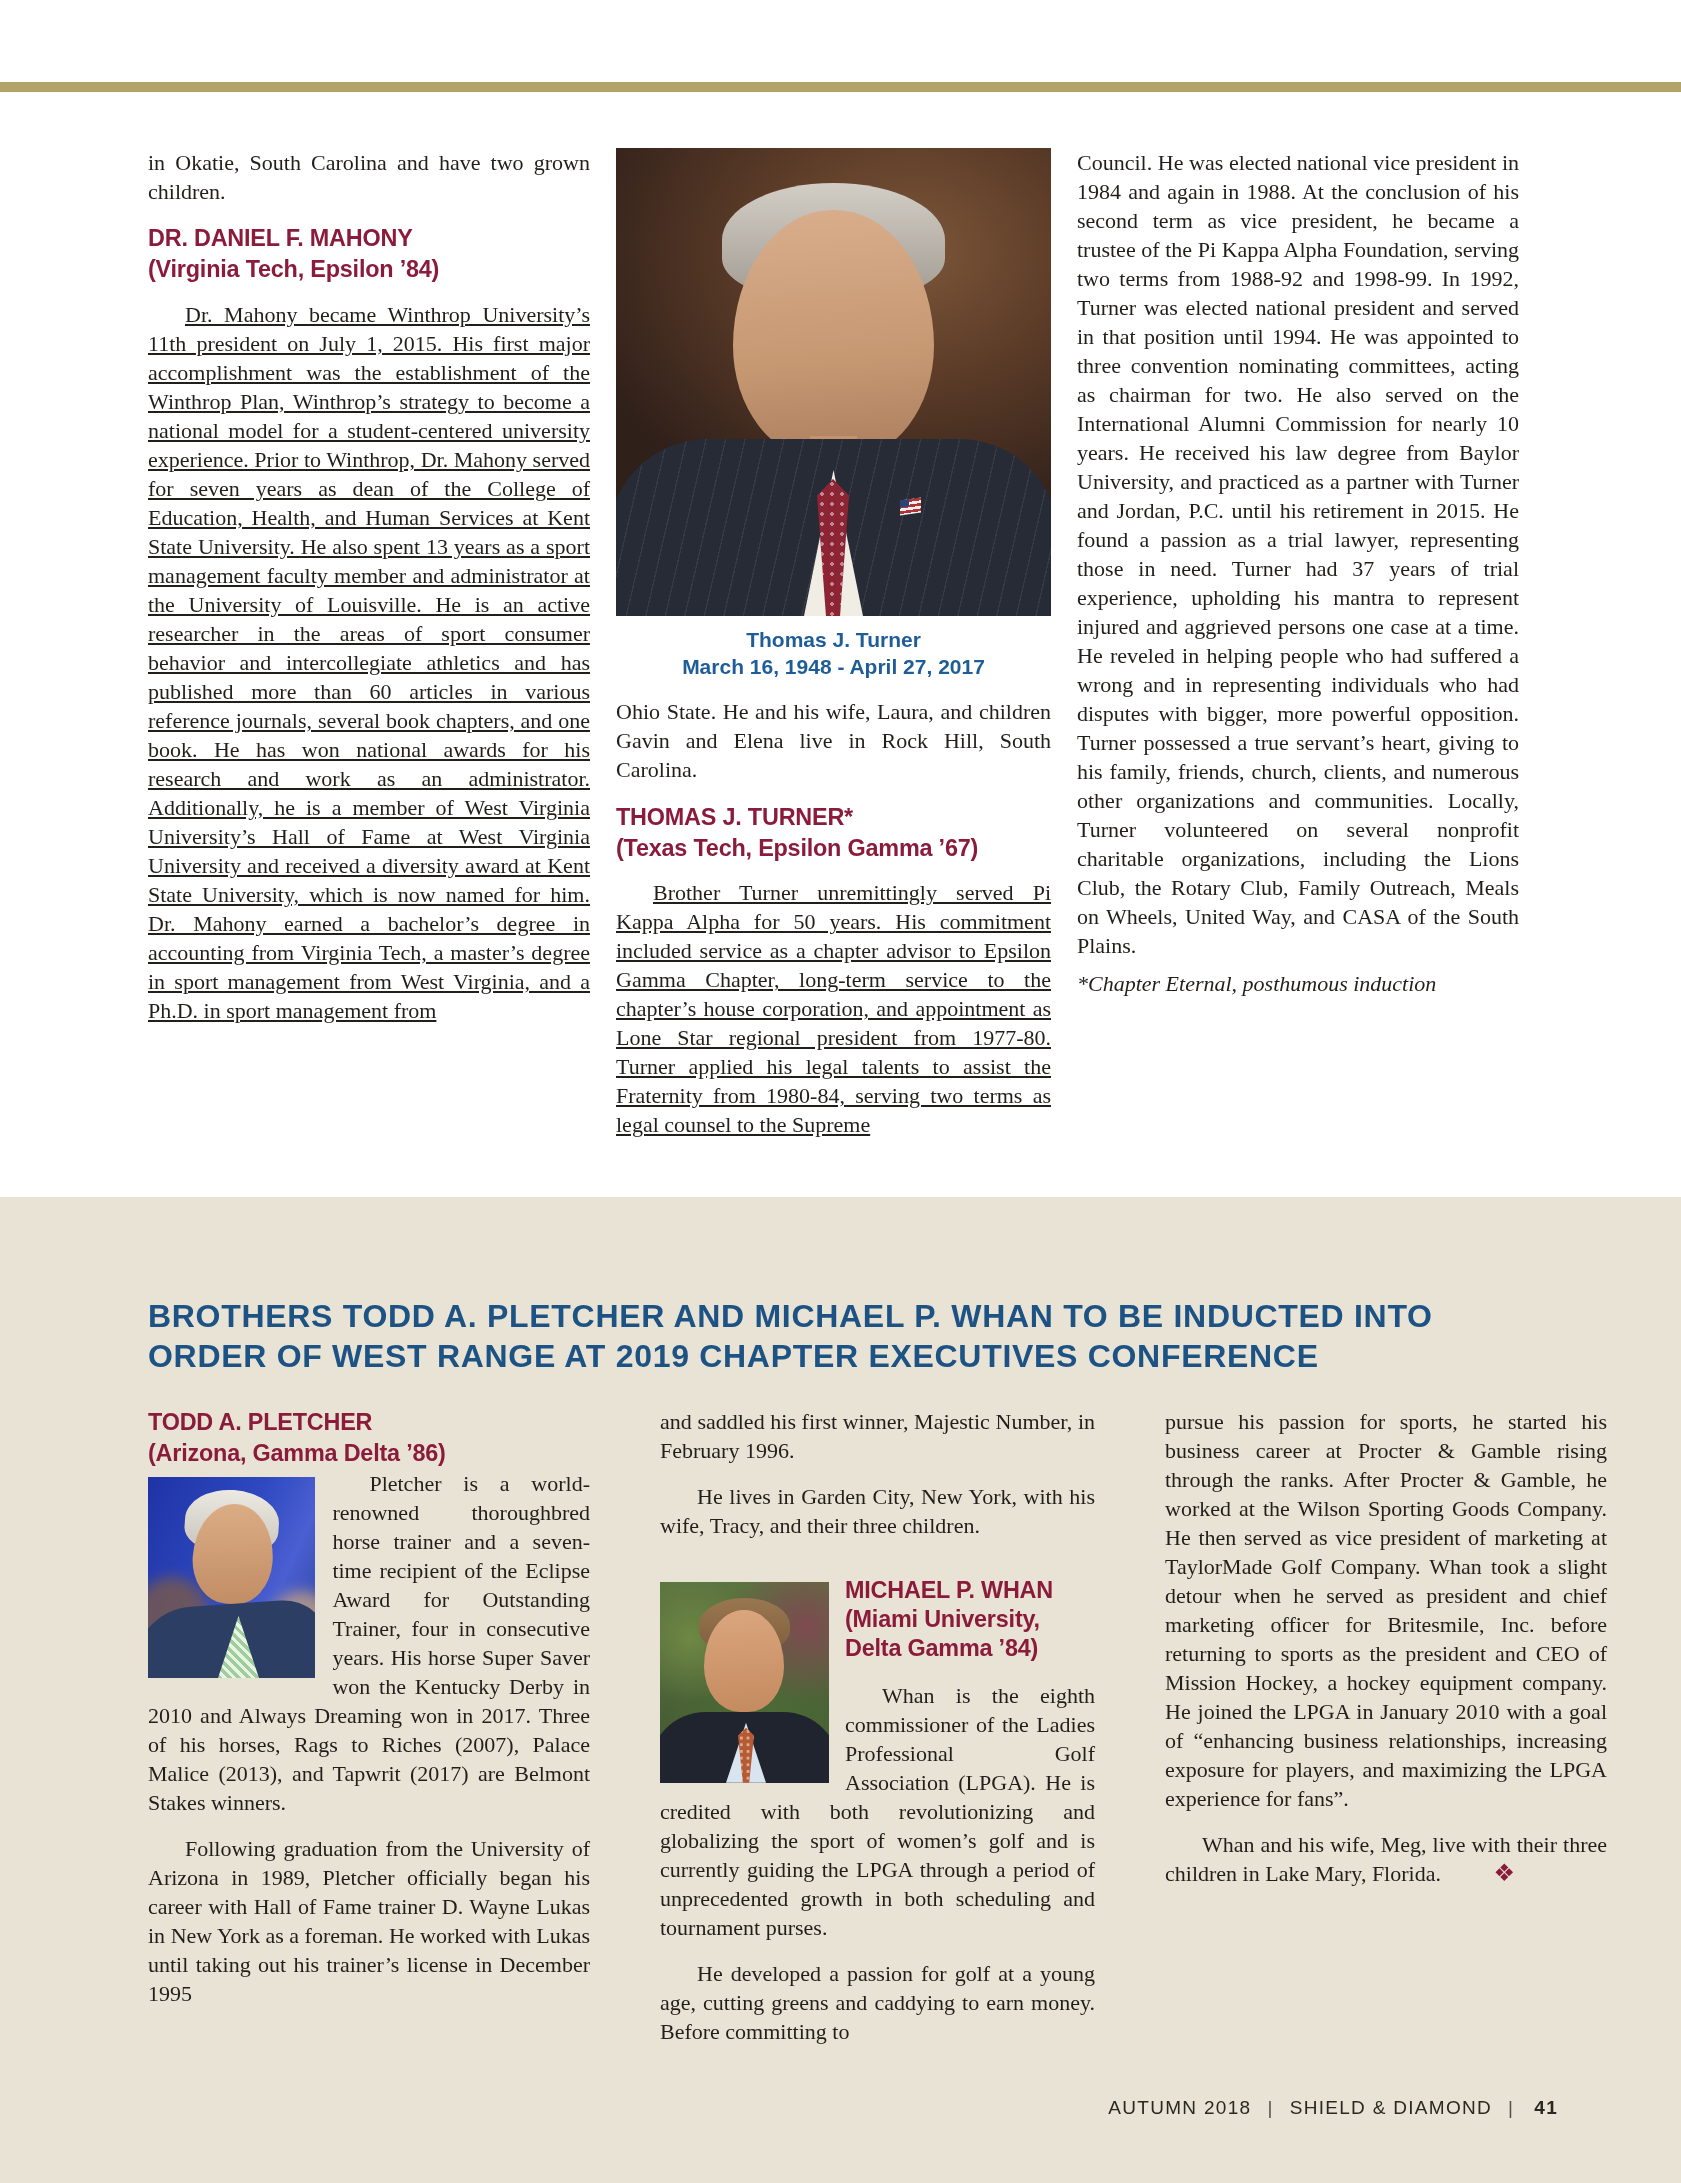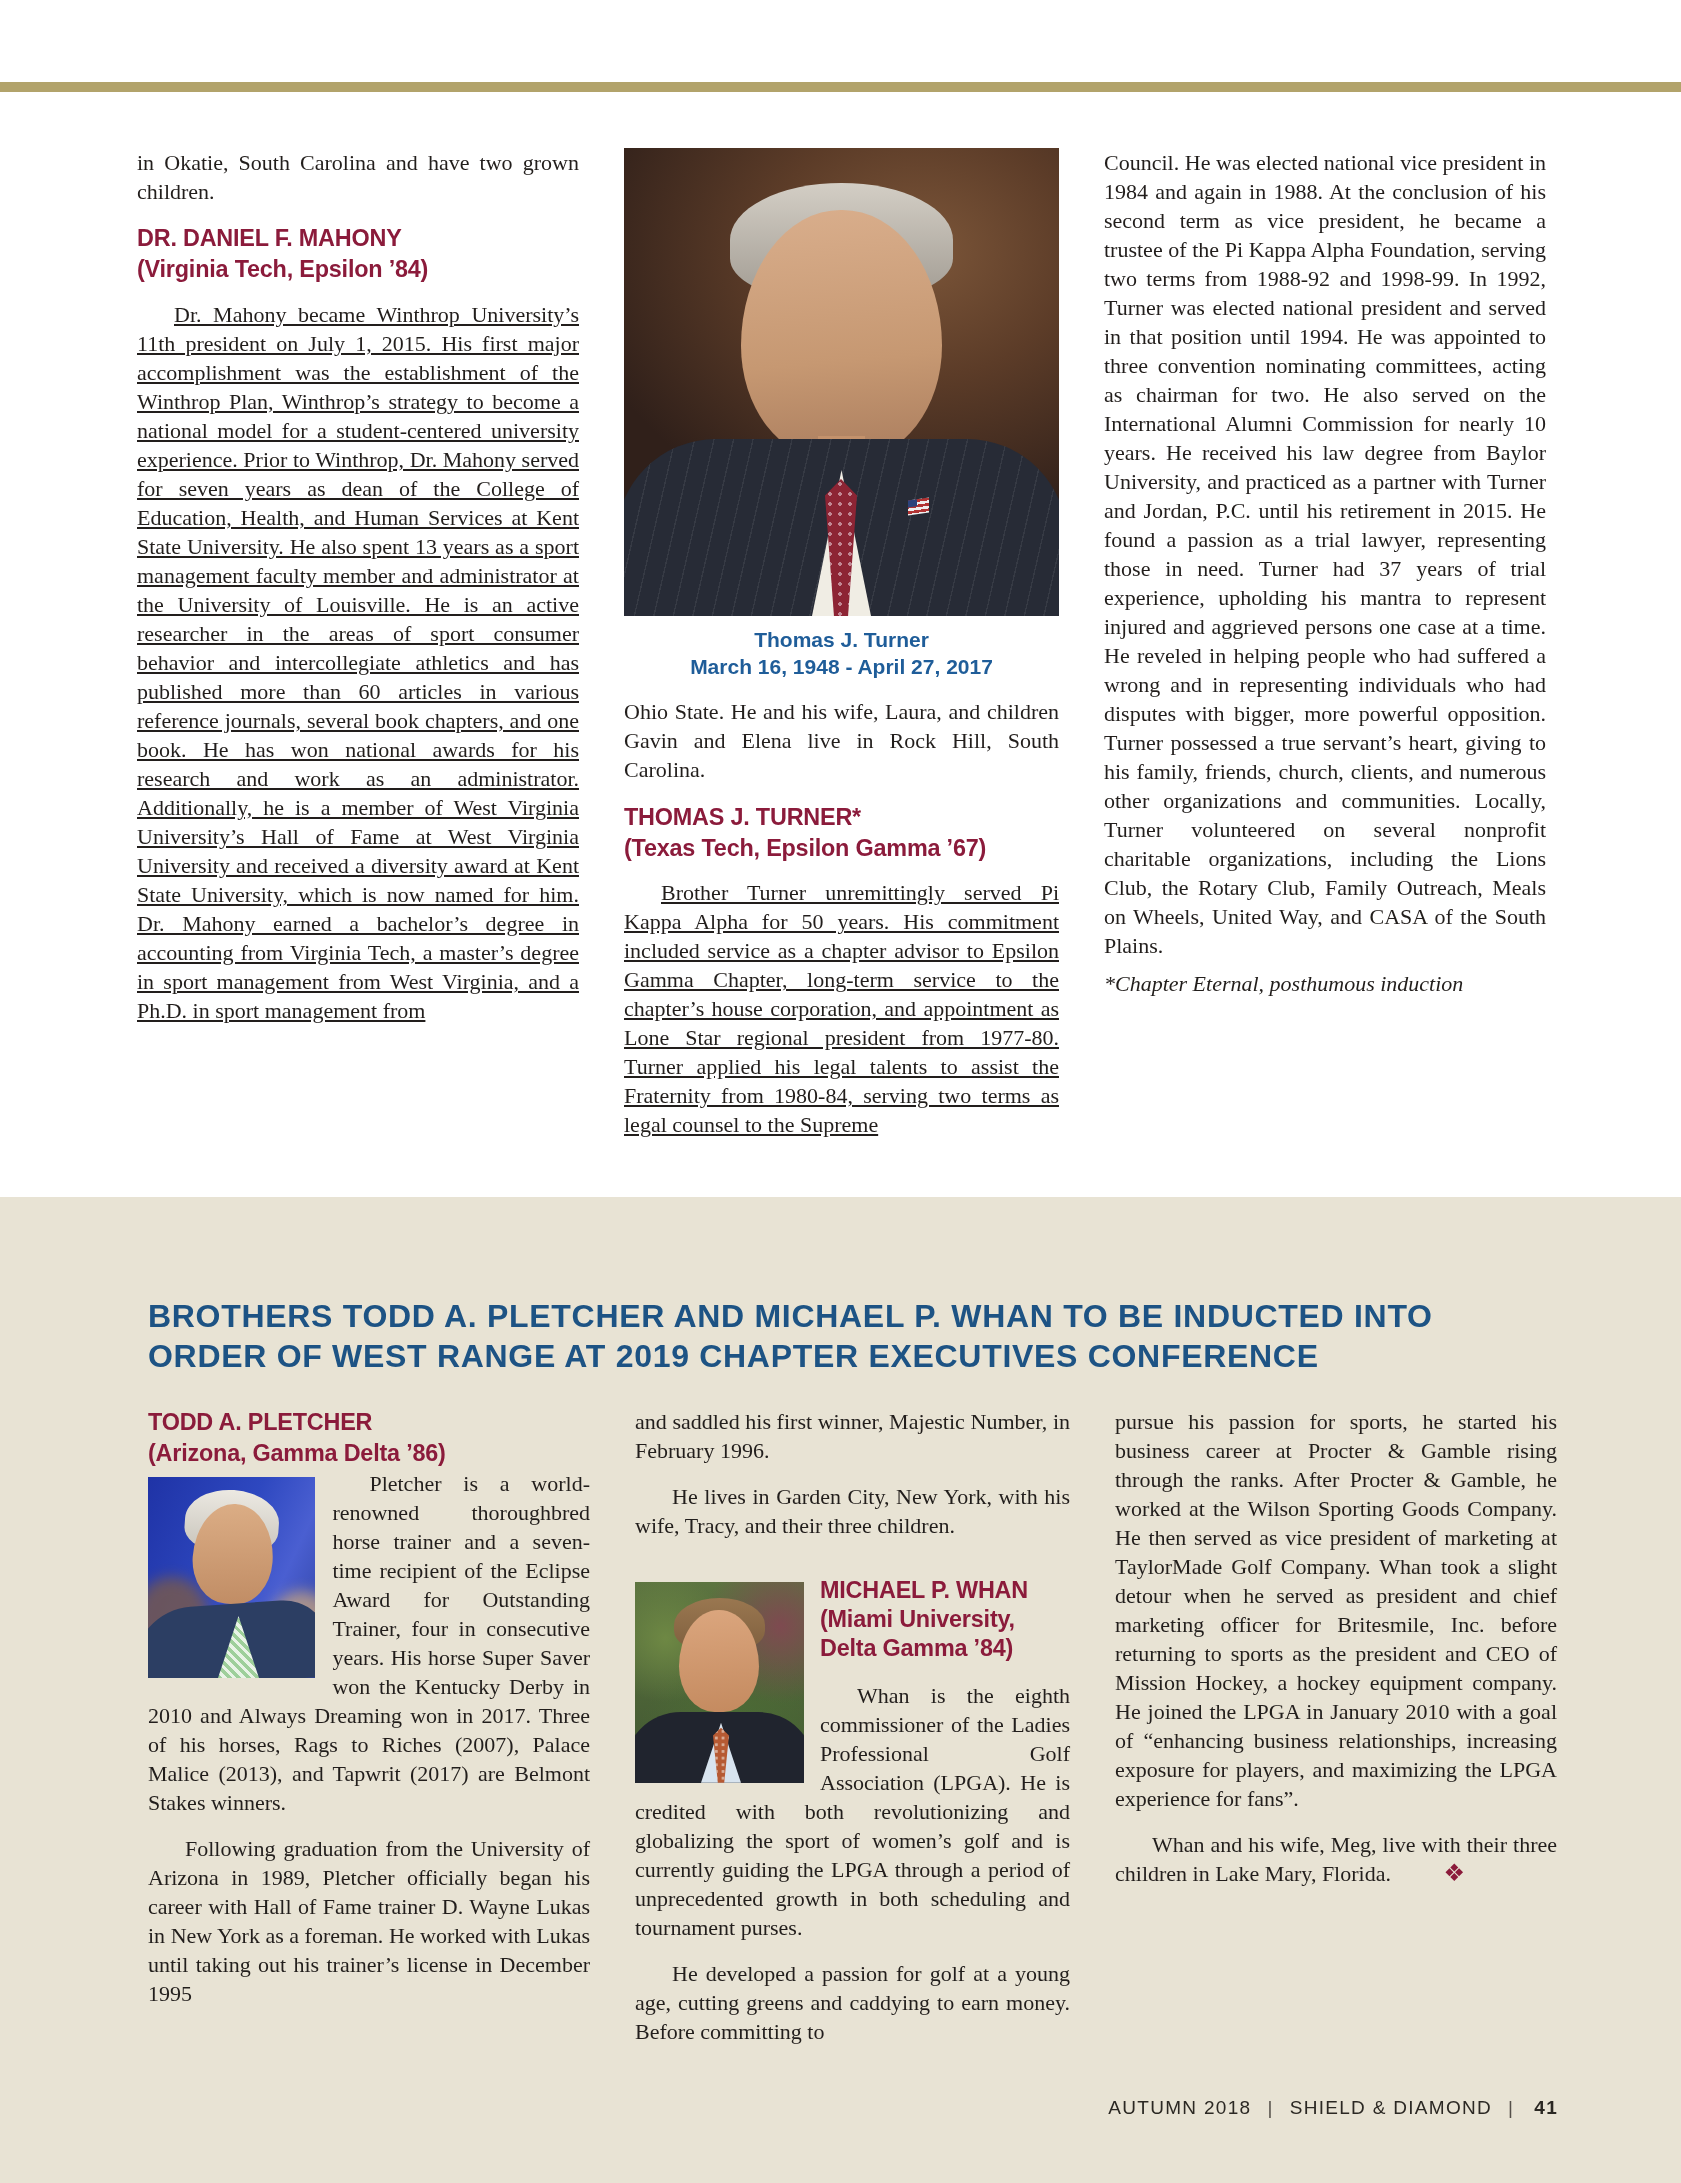--- a/index.html
+++ b/index.html
@@ -2,39 +2,39 @@
 <html lang="en" style="font-size:10.7px"><head>
 <meta charset="utf-8">
 <style>
   html, body { margin:0; padding:0; }
   body { width:1682px; height:2183px; background:#ffffff; font-family:"Liberation Serif", serif; color:#221e1c; position:relative; }
   .page { position:absolute; inset:0; overflow:hidden; }
 
   .gold-bar { position:absolute; top:82px; left:0; width:1682px; height:10px; background:#b2a36b; }
 
   
-  .columns { position:absolute; left:137px; top:148px; width:1409px; display:grid; grid-template-columns:442px 435px 442px; column-gap:45px; }
+  .columns { position:absolute; left:148px; top:148px; width:1409px; display:grid; grid-template-columns:442px 435px 442px; column-gap:26px; }
   .bt { font-size:22px; line-height:29px; text-align:justify; hyphens:auto; -webkit-hyphens:auto; }
   .bt p { margin:0; }
   .indent { text-indent:37px; }
   .mt { margin-top:17.4px !important; }
 
   .red-h { font-family:"Liberation Sans", sans-serif; font-weight:700; color:#8b1b3b; font-size:23.4px; line-height:31px; letter-spacing:-0.2px; }
   .h-block { margin-top:17.4px; }
   .h-block + .bt-body { margin-top:14.7px;text-decoration:underline; }
 
   .caption { font-family:"Liberation Sans", sans-serif; font-weight:700; color:#1f5d99; font-size:21px; line-height:27px; text-align:center; }
   .caption-wrap { margin-top:10px; }
 
   .footnote { font-style:italic; margin-top:9.4px !important; }
 
   
   .bottom-section { position:absolute; top:1197px; left:0; width:1682px; height:1077px; background:#e8e3d4; }
   .headline { font-family:"Liberation Sans", sans-serif; font-weight:700; color:#1d5384; font-size:32px; line-height:40px; letter-spacing:0.7px; margin:99px 124px 0 148px; }
-  .bottom-columns { margin:31px 77px 0 148px; width:1409px; display:grid; grid-template-columns:442px 435px 442px; column-gap:45px; }
+  .bottom-columns { margin:31px 77px 0 148px; width:1409px; display:grid; grid-template-columns:442px 435px 442px; column-gap:70px; }
 
   .whan-h { font-size:23.4px; line-height:29px; }
   .endmark { color:#8b1b3b; font-size:24px; margin-left:47px; }
 
   .cf::after { content:""; display:block; clear:both; }
 
   
   .footer { position:absolute; top:2097px; right:124px; font-family:Liberation Sans, sans-serif; font-size:19px; letter-spacing:1.3px; color:#2b2823; white-space:nowrap; }
   .footer .pn { font-weight:700; margin-left:4px; }
   .footer .sep { margin:0 9.4px; color:#55504a; }

